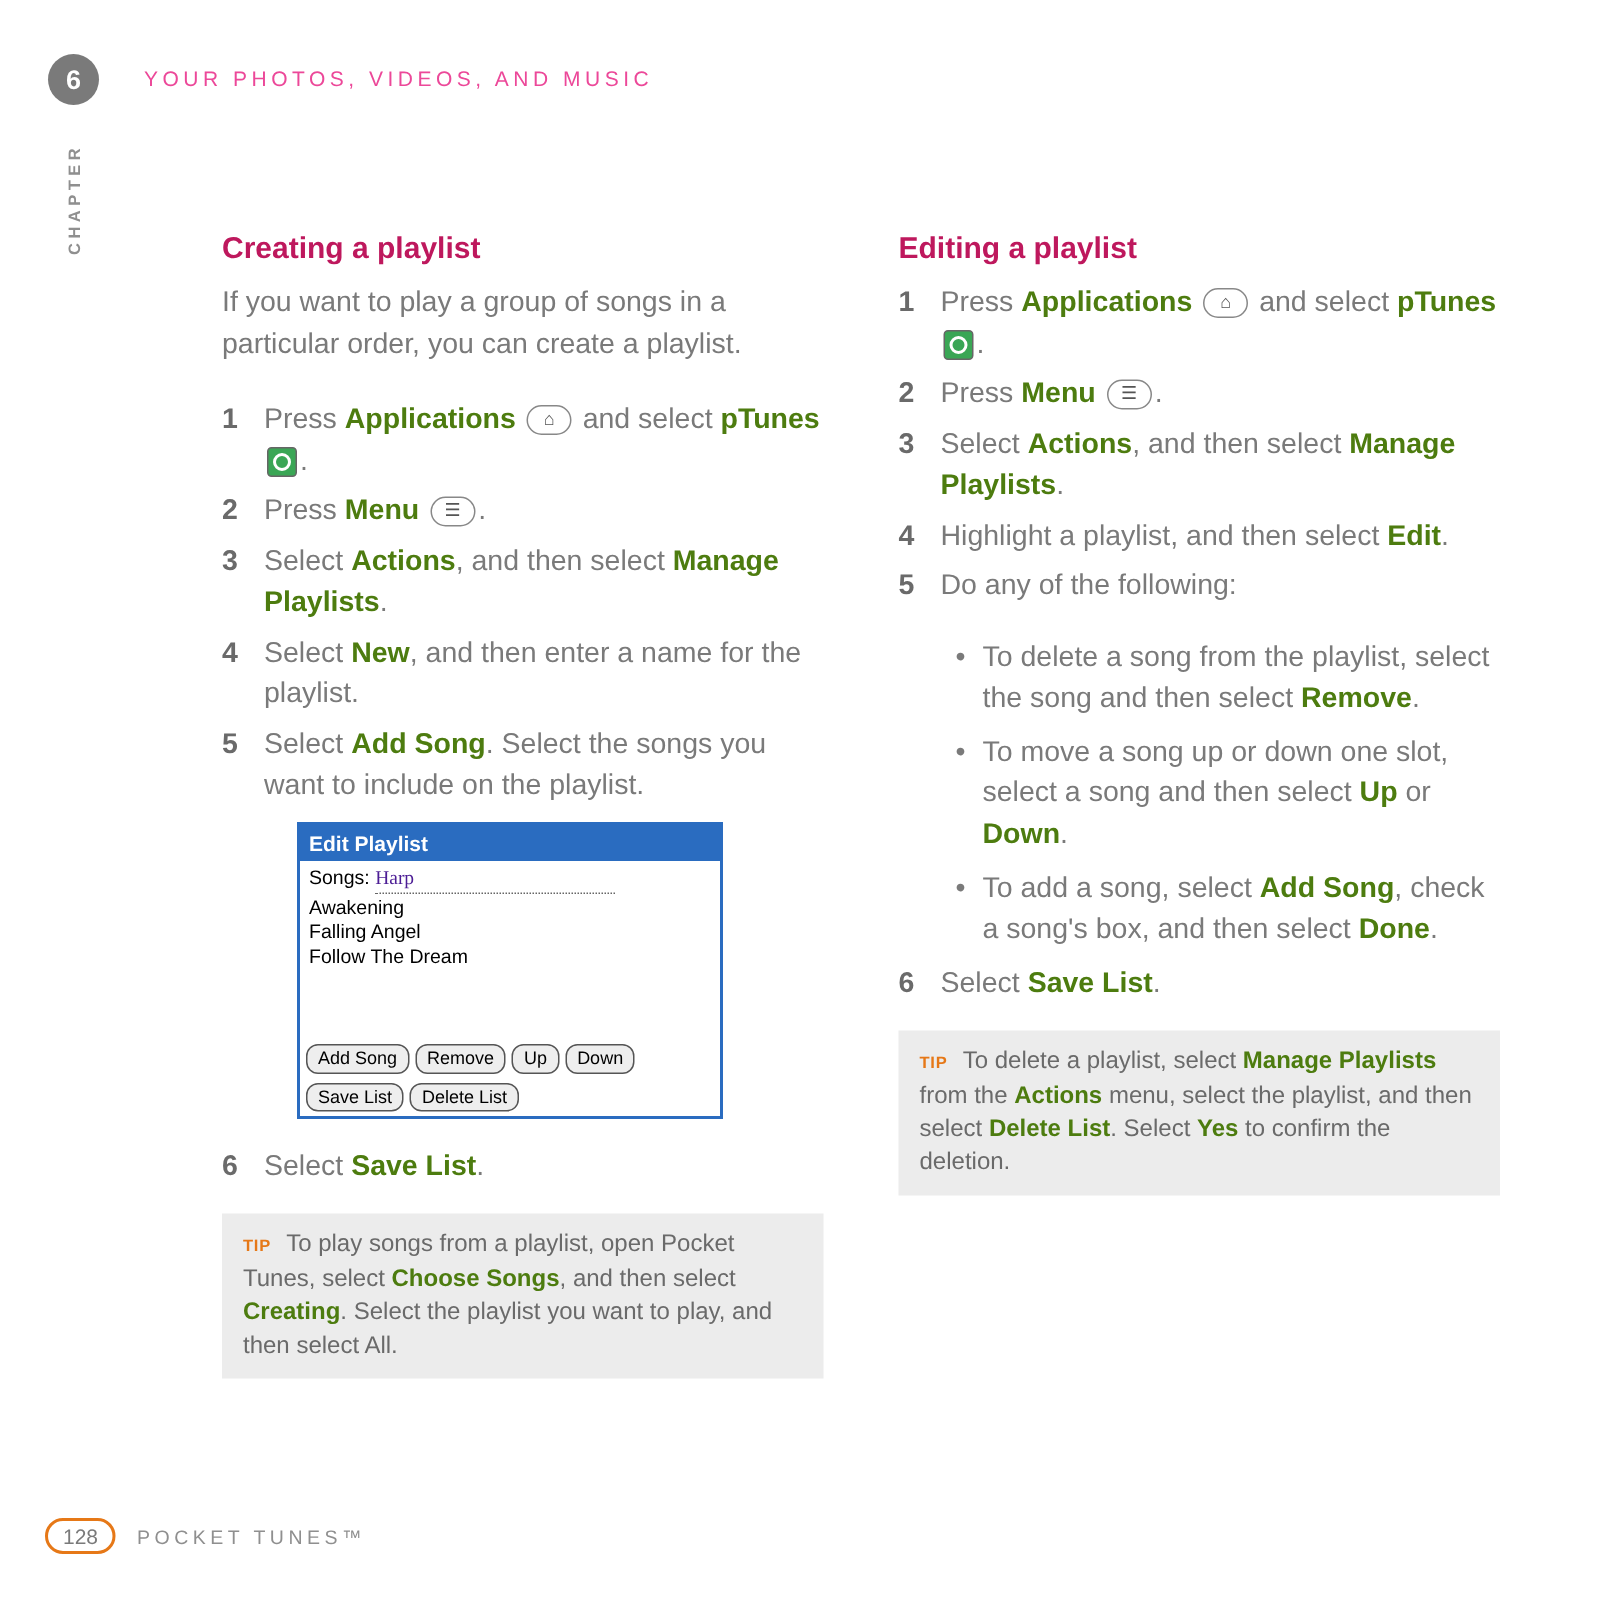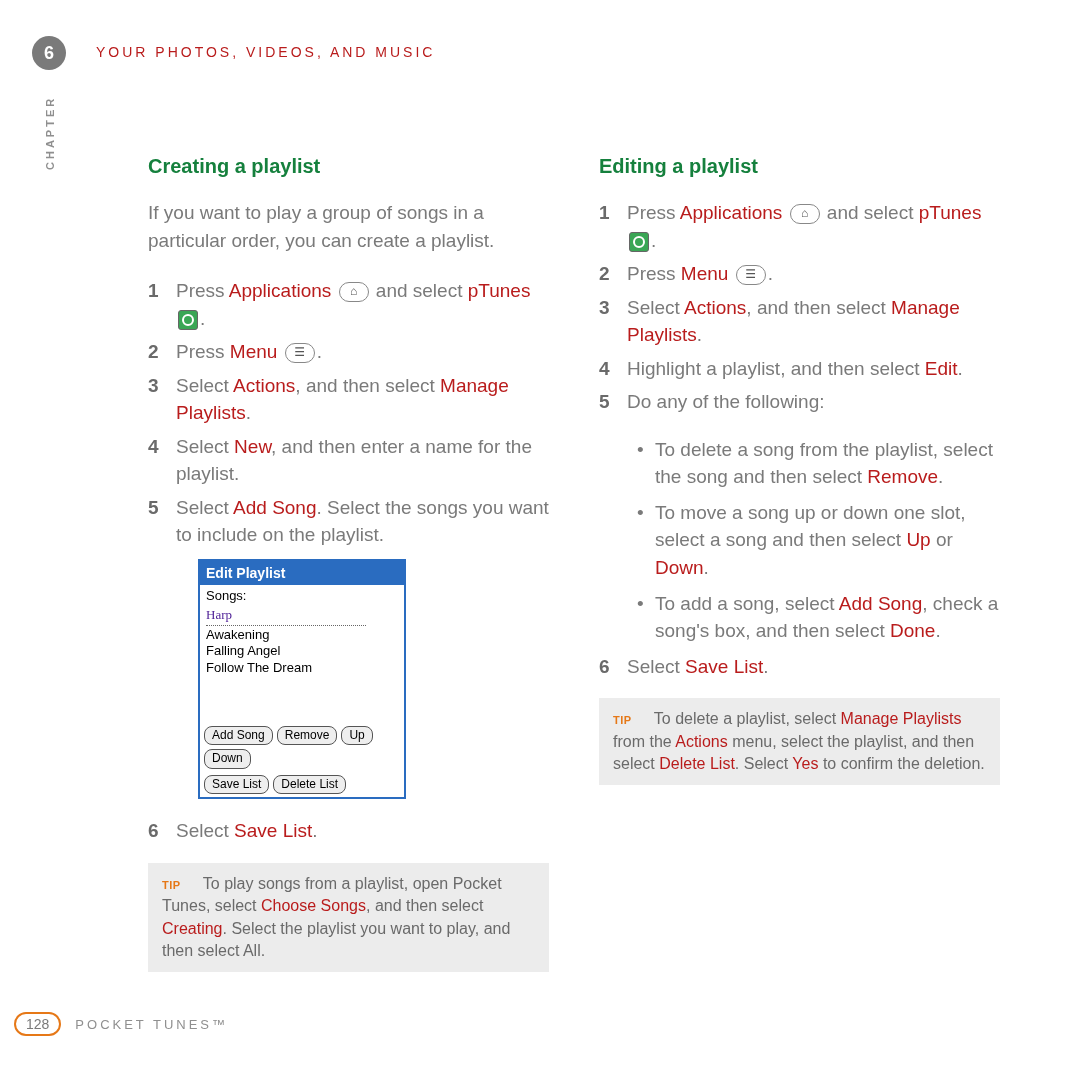--- a/index.html
+++ b/index.html
@@ -26,21 +26,21 @@
     display: flex;
     align-items: center;
     justify-content: center;
   }
   .header-title {
     position: absolute;
     top: 44px;
     left: 96px;
     letter-spacing: 3px;
     font-size: 14px;
-    color: #b91c1c;
+    color: #ec4899;
   }
   .vertical-label {
     position: absolute;
     top: 170px;
     left: 44px;
     transform: rotate(-90deg);
     transform-origin: left top;
     letter-spacing: 3px;
     font-size: 11px;
     font-weight: bold;
@@ -51,22 +51,22 @@
     top: 155px;
     left: 148px;
     right: 80px;
     display: flex;
     gap: 50px;
   }
   .col { flex: 1; }
   h2 {
     font-size: 20px;
     font-weight: bold;
-    color: #15803d;
-    margin-bottom: 21px;
+    color: #be185d;
+    margin-bottom: 10px;
   }
   .intro {
     font-size: 19px;
     line-height: 1.45;
     color: #7a7a7a;
     margin-bottom: 23px;
   }
   ol { list-style: none; counter-reset: step; }
   ol > li {
     counter-increment: step;
@@ -78,21 +78,21 @@
     margin-bottom: 6px;
   }
   ol > li::before {
     content: counter(step);
     position: absolute;
     left: 0;
     top: 0;
     font-weight: bold;
     color: #6a6a6a;
   }
-  b { color: #b91c1c; font-weight: normal; }
+  b { color: #4d7c0f; font-weight: bold; }
   ul.sub {
     list-style: none;
     margin-top: 20px;
     margin-left: 10px;
   }
   ul.sub li {
     position: relative;
     padding-left: 18px;
     margin-bottom: 8px;
     font-size: 19px;
@@ -132,21 +132,21 @@
   }
   .icon-square::after {
     content: "";
     width: 8px;
     height: 8px;
     border: 2px solid #fff;
     border-radius: 50%;
   }
   
   .playlist-shot {
-    width: 208px;
+    width: 284px;
     margin: 10px 0 18px 22px;
     border: 2px solid #2a6cc0;
     background: #fff;
     font-family: Tahoma, Arial, sans-serif;
   }
   .pl-title {
     background: #2a6cc0;
     color: #fff;
     font-weight: bold;
     font-size: 14px;
@@ -191,25 +191,25 @@
     margin-top: 18px;
     font-size: 16px;
     line-height: 1.4;
     color: #6a6a6a;
   }
   .tipbox .tiptag {
     color: #e67817;
     font-weight: bold;
     font-size: 11px;
     letter-spacing: 0.5px;
-    margin-right: 18px;
+    margin-right: 6px;
   }
   .footer {
     position: absolute;
-    left: 14px;
+    left: 30px;
     bottom: 44px;
     display: flex;
     align-items: center;
     gap: 14px;
   }
   .page-pill {
     border: 2px solid #e67817;
     border-radius: 14px;
     padding: 2px 10px;
     font-size: 14px;

